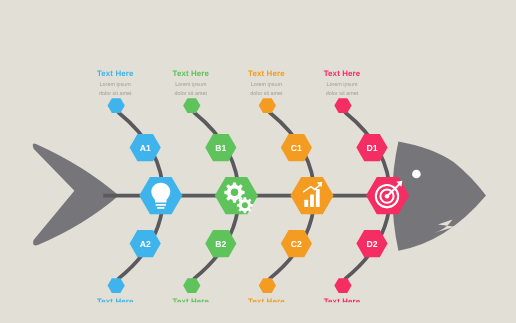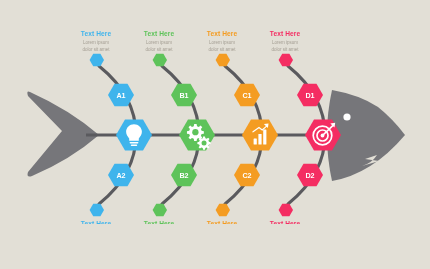--- a/index.html
+++ b/index.html
@@ -7,20 +7,21 @@
     padding: 0;
     background: #e2dfd6;
   }
   #canvas {
     position: relative;
     width: 430px;
     height: 224px;
     background: #e2dfd6;
     overflow: hidden;
     font-family: "Liberation Sans", sans-serif;
+    margin-top: 28px;
   }
   #fishbone-svg {
     position: absolute;
     left: 0;
     top: 0;
     width: 430px;
     height: 269px;
   }
   .cause-label {
     position: absolute;

